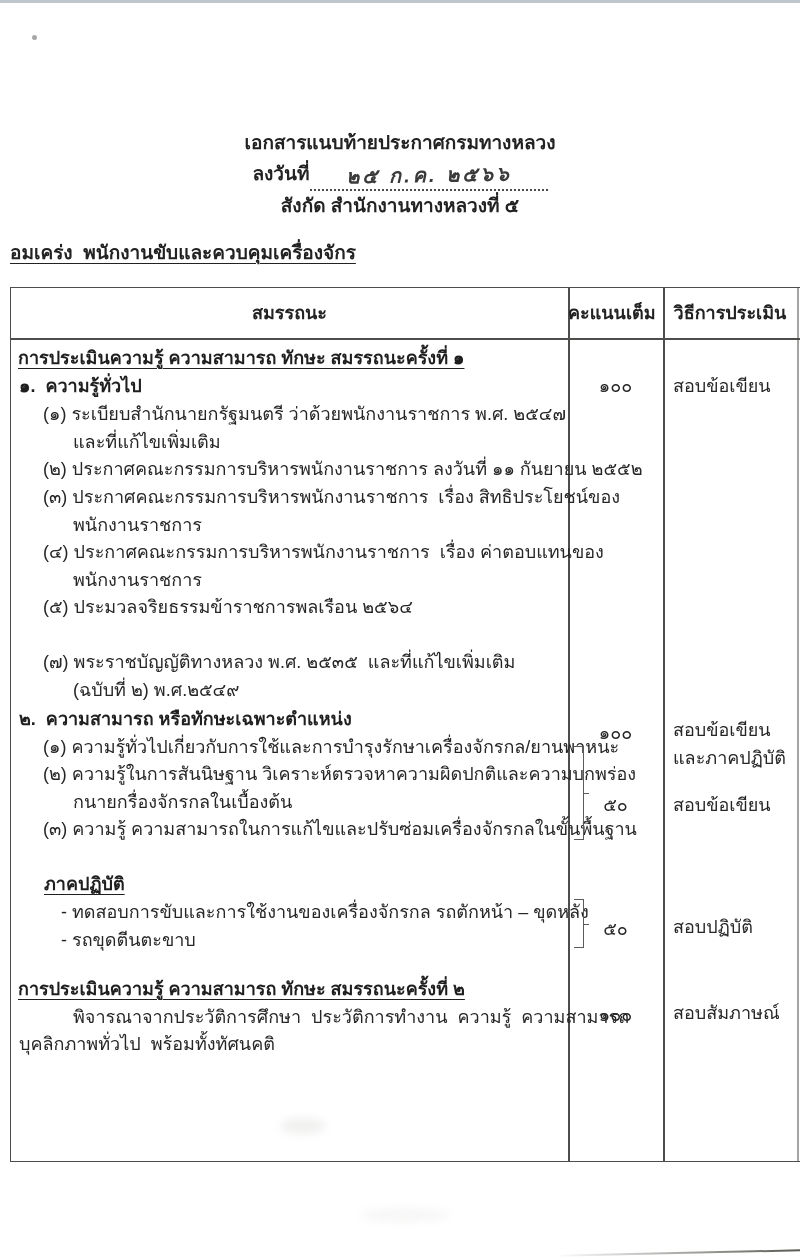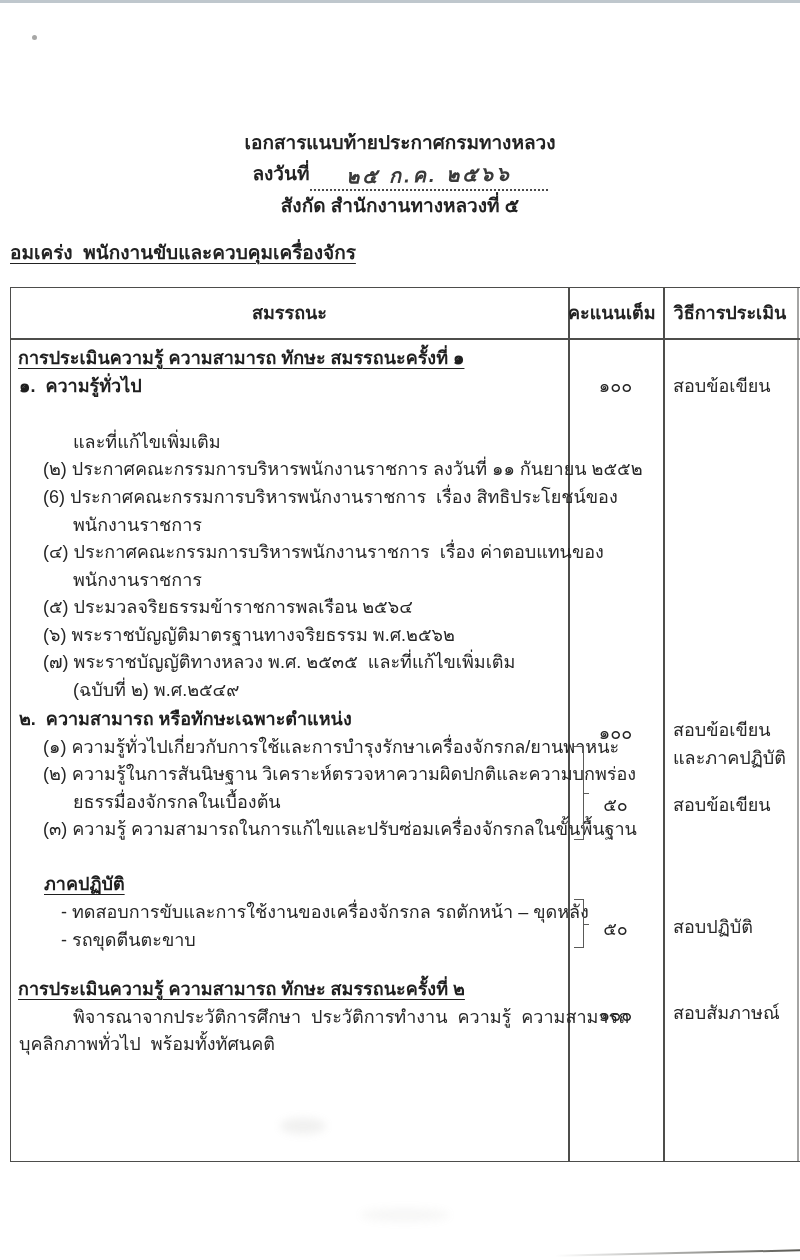--- a/index.html
+++ b/index.html
@@ -80,38 +80,38 @@
     <div class="vline right-edge"></div>
     <div class="hline-header"></div>
 
     <div class="cell-head" style="left:0; width:557px;">สมรรถนะ</div>
     <div class="cell-head" style="left:557px; width:80px;">คะแนนเต็ม</div>
     <div class="cell-head" style="left:652px; width:134px;">วิธีการประเมิน</div>
 
     <div class="ln bold u" style="left:7px; top:57px;">การประเมินความรู้ ความสามารถ ทักษะ สมรรถนะครั้งที่ ๑</div>
     <div class="ln bold" style="left:8px; top:85px;">๑.  ความรู้ทั่วไป</div>
 
+    <div class="ln" style="left:32px; top:113px;">(๑) ระเบียบสำนักนายกรัฐมนตรี ว่าด้วยพนักงานราชการ พ.ศ. ๒๕๔๗</div>
     <div class="ln" style="left:62px; top:141px;">และที่แก้ไขเพิ่มเติม</div>
     <div class="ln" style="left:32px; top:168px;">(๒) ประกาศคณะกรรมการบริหารพนักงานราชการ ลงวันที่ ๑๑ กันยายน ๒๕๕๒</div>
-    <div class="ln" style="left:32px; top:196px;">(6) ประกาศคณะกรรมการบริหารพนักงานราชการ  เรื่อง สิทธิประโยชน์ของ</div>
+    <div class="ln" style="left:32px; top:196px;">(๓) ประกาศคณะกรรมการบริหารพนักงานราชการ  เรื่อง สิทธิประโยชน์ของ</div>
     <div class="ln" style="left:62px; top:224px;">พนักงานราชการ</div>
     <div class="ln" style="left:32px; top:251px;">(๔) ประกาศคณะกรรมการบริหารพนักงานราชการ  เรื่อง ค่าตอบแทนของ</div>
     <div class="ln" style="left:62px; top:279px;">พนักงานราชการ</div>
     <div class="ln" style="left:32px; top:306px;">(๕) ประมวลจริยธรรมข้าราชการพลเรือน ๒๕๖๔</div>
-    <div class="ln" style="left:32px; top:334px;">(๖) พระราชบัญญัติมาตรฐานทางจริยธรรม พ.ศ.๒๕๖๒</div>
     <div class="ln" style="left:32px; top:361px;">(๗) พระราชบัญญัติทางหลวง พ.ศ. ๒๕๓๕  และที่แก้ไขเพิ่มเติม</div>
     <div class="ln" style="left:62px; top:389px;">(ฉบับที่ ๒) พ.ศ.๒๕๔๙</div>
 
     <div class="score" style="top:85px;">๑๐๐</div>
     <div class="method" style="top:85px;">สอบข้อเขียน</div>
 
     <div class="ln bold" style="left:8px; top:418px;">๒.  ความสามารถ หรือทักษะเฉพาะตำแหน่ง</div>
     <div class="ln" style="left:32px; top:446px;">(๑) ความรู้ทั่วไปเกี่ยวกับการใช้และการบำรุงรักษาเครื่องจักรกล/ยานพาหนะ</div>
     <div class="ln" style="left:32px; top:473px;">(๒) ความรู้ในการสันนิษฐาน วิเคราะห์ตรวจหาความผิดปกติและความบกพร่อง</div>
-    <div class="ln" style="left:62px; top:501px;">ยธรรมื่องจักรกลในเบื้องต้น</div>
+    <div class="ln" style="left:62px; top:501px;">กนายกรื่องจักรกลในเบื้องต้น</div>
     <div class="ln" style="left:32px; top:528px;">(๓) ความรู้ ความสามารถในการแก้ไขและปรับซ่อมเครื่องจักรกลในขั้นพื้นฐาน</div>
 
     <div class="score" style="top:432px;">๑๐๐</div>
     <div class="method" style="top:429px;">สอบข้อเขียน</div>
     <div class="method" style="top:457px;">และภาคปฏิบัติ</div>
     <div class="score" style="top:504px;">๕๐</div>
     <div class="method" style="top:504px;">สอบข้อเขียน</div>
     <div class="brace" style="left:563px; top:458px; height:92px;"></div>
 
     <div class="ln bold u" style="left:33px; top:583px;">ภาคปฏิบัติ</div>

